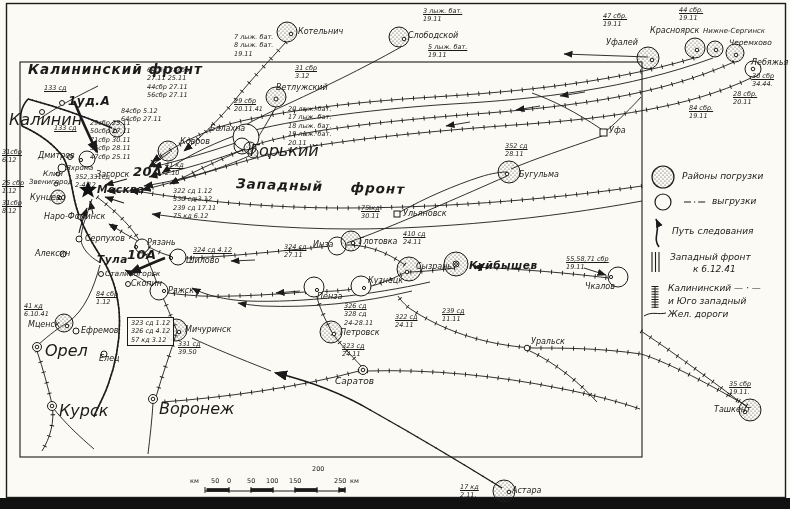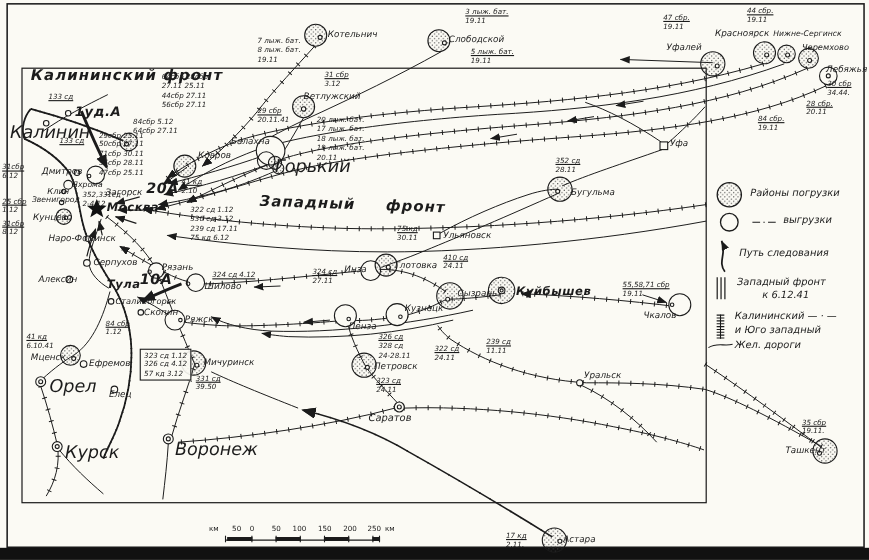--- a/index.html
+++ b/index.html
@@ -408,17 +408,17 @@
 <div class="lb leg" style="left:668px;top:283px">Калининский — · —</div>
 <div class="lb leg" style="left:668px;top:296px">и Юго западный</div>
 <div class="lb leg" style="left:668px;top:309px">Жел. дороги</div>
 
 <div class="lb scl" style="left:190px;top:477px">км</div>
 <div class="lb scl" style="left:211px;top:477px">50</div>
 <div class="lb scl" style="left:227px;top:477px">0</div>
 <div class="lb scl" style="left:247px;top:477px">50</div>
 <div class="lb scl" style="left:266px;top:477px">100</div>
 <div class="lb scl" style="left:289px;top:477px">150</div>
-<div class="lb scl" style="left:312px;top:477px">200</div>
+<div class="lb scl" style="left:312px;top:465px">200</div>
 <div class="lb scl" style="left:334px;top:477px">250</div>
 <div class="lb scl" style="left:350px;top:477px">км</div>
 
 </div>
 
 </body></html>

